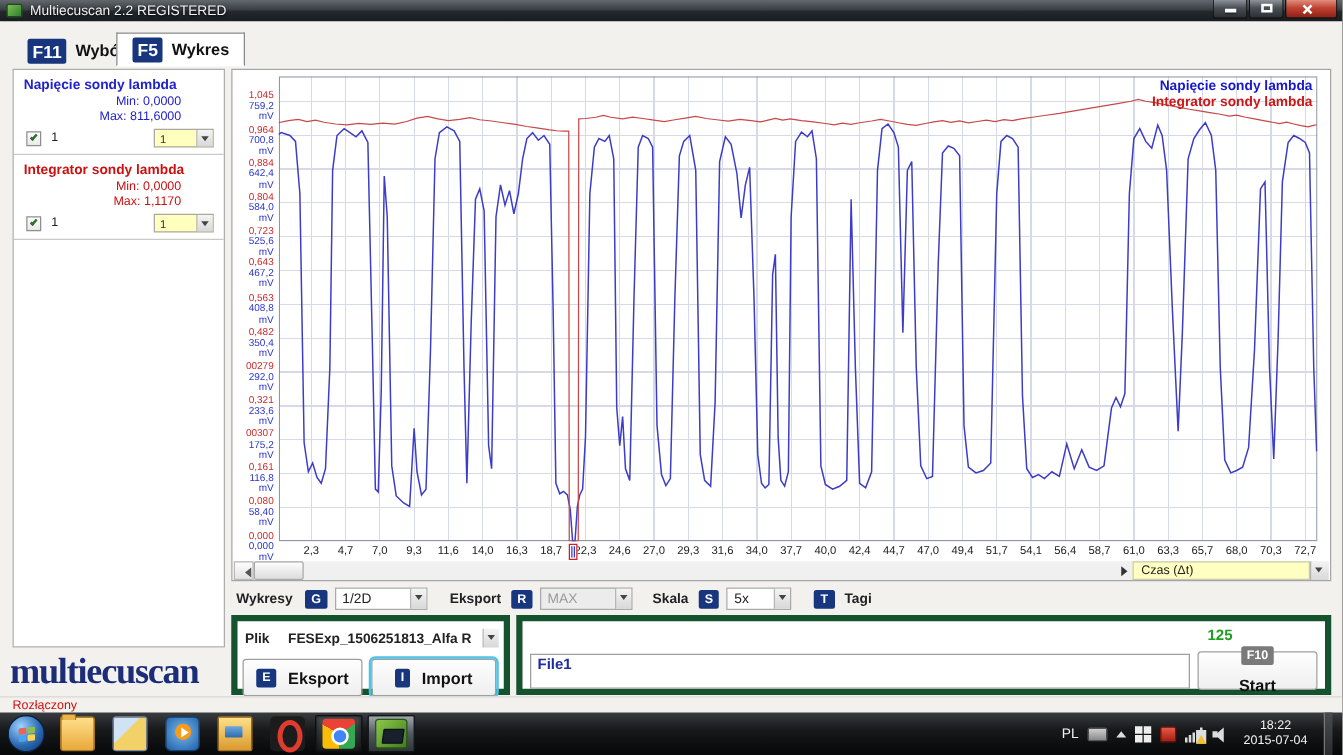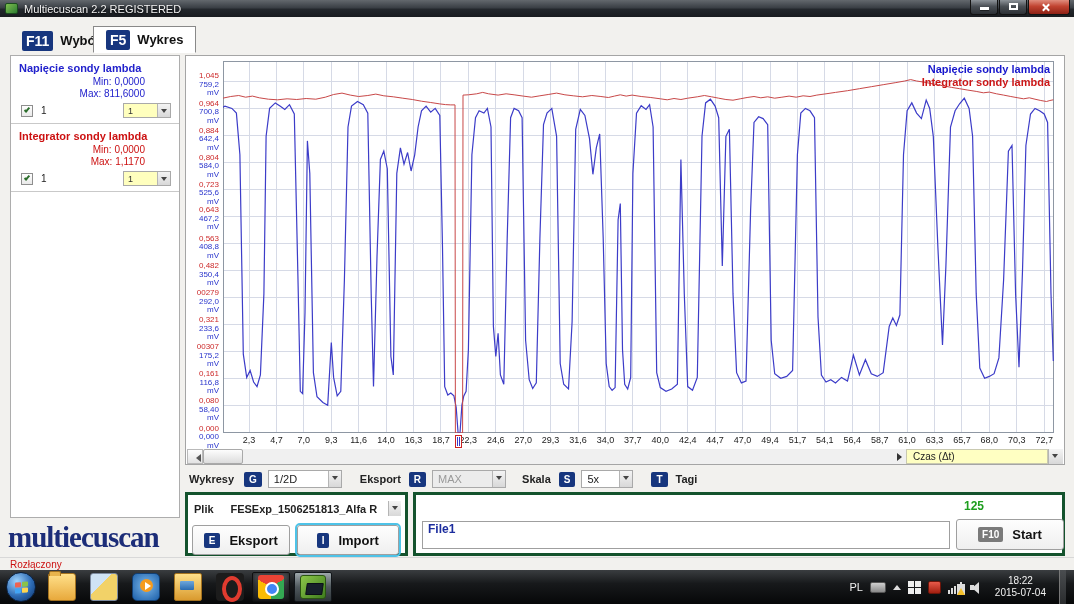--- a/index.html
+++ b/index.html
@@ -65,37 +65,37 @@
   .axiscombo{width:142px;background:#ffffc2;border:1px solid #c9c9b0;display:flex;align-items:center;font-size:10px;padding-left:6px;color:#222;}
   .hscroll .dbtn{width:15px;}
   
   .ctrlbar{position:absolute;left:185px;top:468px;width:880px;height:22px;display:flex;align-items:center;}
   .clabel{font-weight:bold;font-size:11px;}
   .kbadge{background:#17367e;color:#fff;font-weight:bold;font-size:10px;padding:2px 5px;border-radius:2px;}
   .combo{height:18px;border:1px solid #a9a9a9;background:#fff;display:flex;align-items:center;font-size:11px;}
   .combo .cval{flex:1;padding:0 5px;}
   .combo.disabled{background:#ececec;color:#9a9a9a;}
   
-  .fbox{position:absolute;top:492px;height:64px;background:#fff;border:3px solid #14532d;}
+  .fbox{position:absolute;top:492px;height:64px;background:#fff;border:5px solid #14532d;}
   .fbox-l{left:185px;width:223px;}
   .fbox-r{left:413px;width:652px;}
   .plikrow{display:flex;align-items:center;height:24px;padding:3px 4px 0 6px;}
   .pliklabel{font-weight:bold;font-size:11px;}
   .plikcombo{flex:1;display:flex;align-items:center;margin-left:6px;height:18px;}
   .plikval{flex:1;text-align:center;font-weight:bold;font-size:11px;}
   .btn{display:flex;align-items:center;gap:9px;background:linear-gradient(#fefefe,#efefef);
        border:1px solid #9f9f9f;border-radius:3px;justify-content:center;}
   .btnrow{display:flex;gap:7px;padding:6px 6px 0 4px;}
   .btn-eksport{width:100px;height:30px;}
   .btn-import{width:105px;height:30px;outline:2px solid #4ec3e8;outline-offset:0;}
   .btn .blabel{font-weight:bold;font-size:13px;color:#111;}
   .counter{position:absolute;left:528px;top:4px;width:60px;text-align:center;font-weight:bold;font-size:12px;color:#1e9e1e;}
   .fileinput{position:absolute;left:6px;top:26px;width:528px;height:28px;border:1px solid #9f9f9f;
     font-family:"Liberation Sans",sans-serif;font-weight:bold;font-size:12px;color:#1c2d9e;padding:2px 5px 14px 5px;background:#fff;}
-  .btn-start{position:absolute;left:540px;top:24px;width:108px;height:31px;}
+  .btn-start{position:absolute;left:540px;top:24px;width:96px;height:31px;flex-direction:column;}
   .graybadge{background:#7a7a7a;color:#fff;font-weight:bold;font-size:10px;padding:2px 4px;border-radius:2px;}
   
   .statusbar{position:absolute;left:0;top:557px;width:100%;height:13px;background:#f2f1ee;border-top:1px solid #d8d8d8;}
   .statustext{position:absolute;left:10px;top:1px;color:#cc1111;font-size:10px;}
   .taskbar{position:absolute;left:0;top:570px;width:100%;height:34px;
     background:linear-gradient(#3a3d40,#17191b 40%,#060708);display:flex;align-items:center;}
   .orb{position:absolute;left:6px;top:2px;width:30px;height:30px;border-radius:50%;
     background:radial-gradient(circle at 35% 30%,#9fd4ff,#2d6bb4 55%,#0c2f63);border:1px solid #0a1f3d;}
   .orb .flag{position:absolute;left:8px;top:9px;width:13px;height:11px;display:grid;grid-template-columns:1fr 1fr;gap:1px;transform:skewY(-6deg);}
   .orb .flag i{border-radius:1px;}

